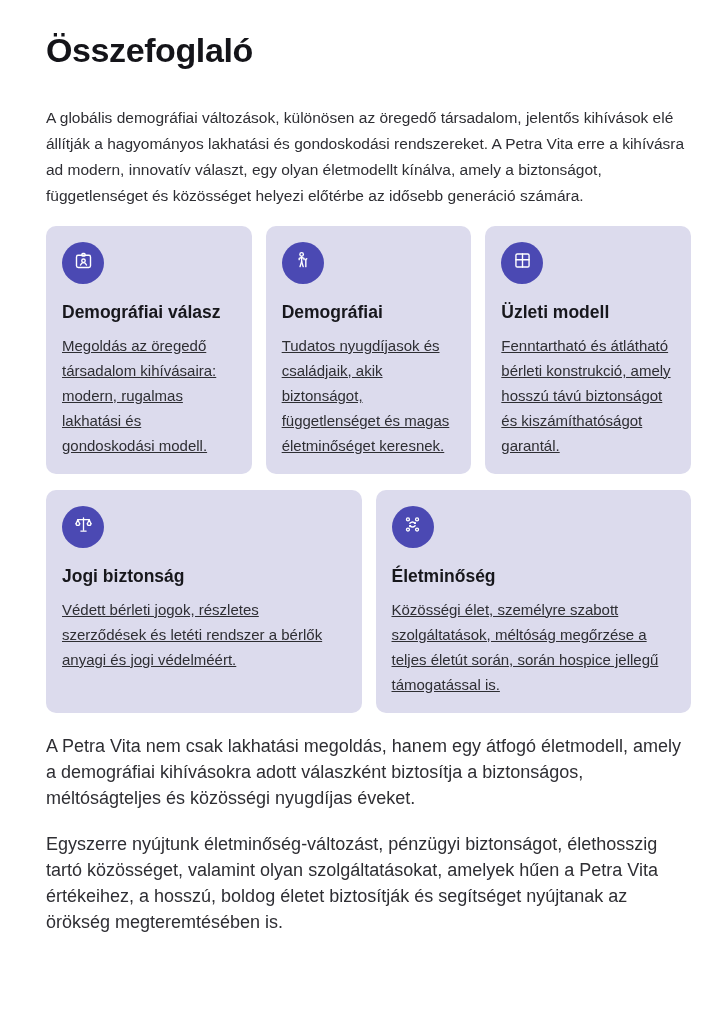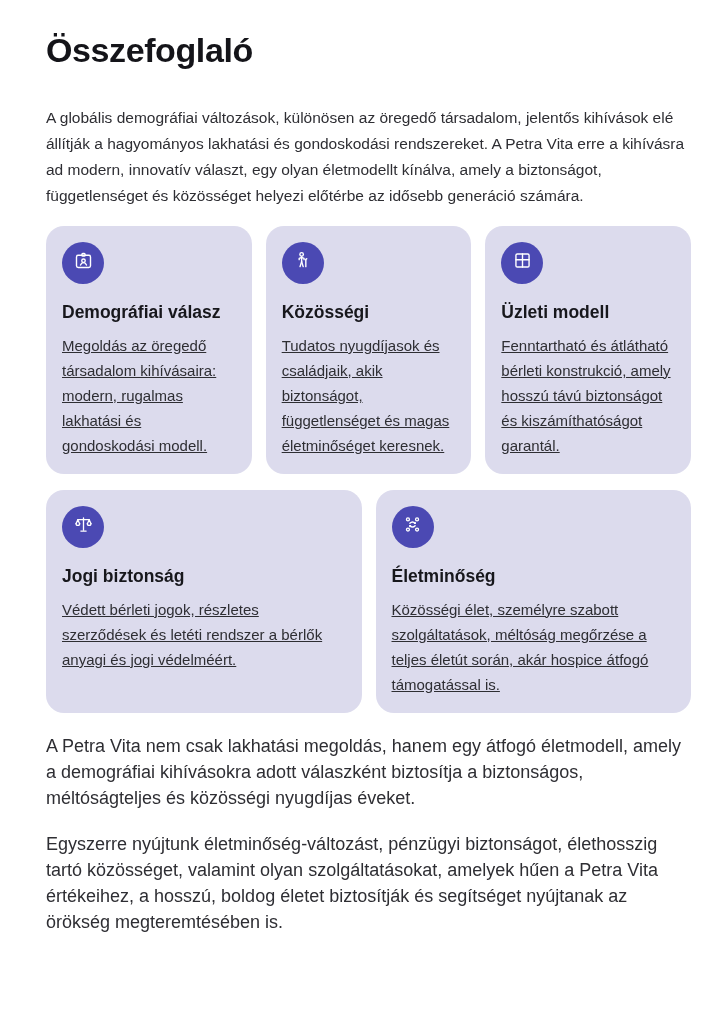--- a/index.html
+++ b/index.html
@@ -45,21 +45,21 @@
     margin: 0 0 16px 0;
   }
   .cards-grid-2 {
     display: grid;
     grid-template-columns: repeat(2, 1fr);
     gap: 14px;
     margin: 0 0 20px 0;
   }
   .card {
     background: #dcdbed;
-    border-radius: 18px;
+    border-radius: 10px;
     padding: 16px;
   }
   .icon-circle {
     width: 42px;
     height: 42px;
     border-radius: 50%;
     background: #4b49b3;
     display: flex;
     align-items: center;
     justify-content: center;
@@ -121,21 +121,21 @@
             <circle cx="11" cy="5" r="2"></circle>
             <path d="M11 7.5v6"></path>
             <path d="M8.2 11V9.6L11 8.6l2.8 1V11"></path>
             <path d="M11 13.5 9.2 19"></path>
             <path d="M11 13.5 12.8 19"></path>
             <path d="M15.8 11.2V19"></path>
             <path d="M15.8 11.2c0-.8.5-1.3 1.1-1.1"></path>
           </svg>
         </span>
       </div>
-      <h3 class="card-title">Közösségi</h3>
+      <h3 class="card-title">Demográfiai</h3>
       <p class="card-body">Tudatos nyugdíjasok és családjaik, akik biztonságot, függetlenséget és magas életminőséget keresnek.</p>
     </div>
 
     <div class="card">
       <div class="icon-circle">
         <span>
           <svg viewBox="0 0 24 24" style="width:21px;height:21px;stroke:#fff;fill:none;stroke-width:1.6;stroke-linecap:round;stroke-linejoin:round;">
             <rect x="4.5" y="4.5" width="15" height="15" rx="1.5"></rect>
             <path d="M12 4.5v15"></path>
             <path d="M4.5 11.2h15"></path>
@@ -177,21 +177,21 @@
             <circle cx="6.8" cy="17.8" r="1.7"></circle>
             <circle cx="17.2" cy="17.8" r="1.7"></circle>
             <path d="M9 10.6a4.3 4.3 0 0 1 6 0"></path>
             <path d="M15 13.4a4.3 4.3 0 0 1-6 0"></path>
             <path d="M14.2 10.6h1l-.2-1"></path>
             <path d="M9.8 13.4h-1l.2 1"></path>
           </svg>
         </span>
       </div>
       <h3 class="card-title">Életminőség</h3>
-      <p class="card-body">Közösségi élet, személyre szabott szolgáltatások, méltóság megőrzése a teljes életút során, akár hospice átfogó támogatással is.</p>
+      <p class="card-body">Közösségi élet, személyre szabott szolgáltatások, méltóság megőrzése a teljes életút során, során hospice jellegű támogatással is.</p>
     </div>
 
   </div>
 
   <p class="outro-para">A Petra Vita nem csak lakhatási megoldás, hanem egy átfogó életmodell, amely a demográfiai kihívásokra adott válaszként biztosítja a biztonságos, méltóságteljes és közösségi nyugdíjas éveket.</p>
 
   <p class="outro-para">Egyszerre nyújtunk életminőség-változást, pénzügyi biztonságot, élethosszig tartó közösséget, valamint olyan szolgáltatásokat, amelyek hűen a Petra Vita értékeihez, a hosszú, boldog életet biztosítják és segítséget nyújtanak az örökség megteremtésében is.</p>
 
 </div>
 

